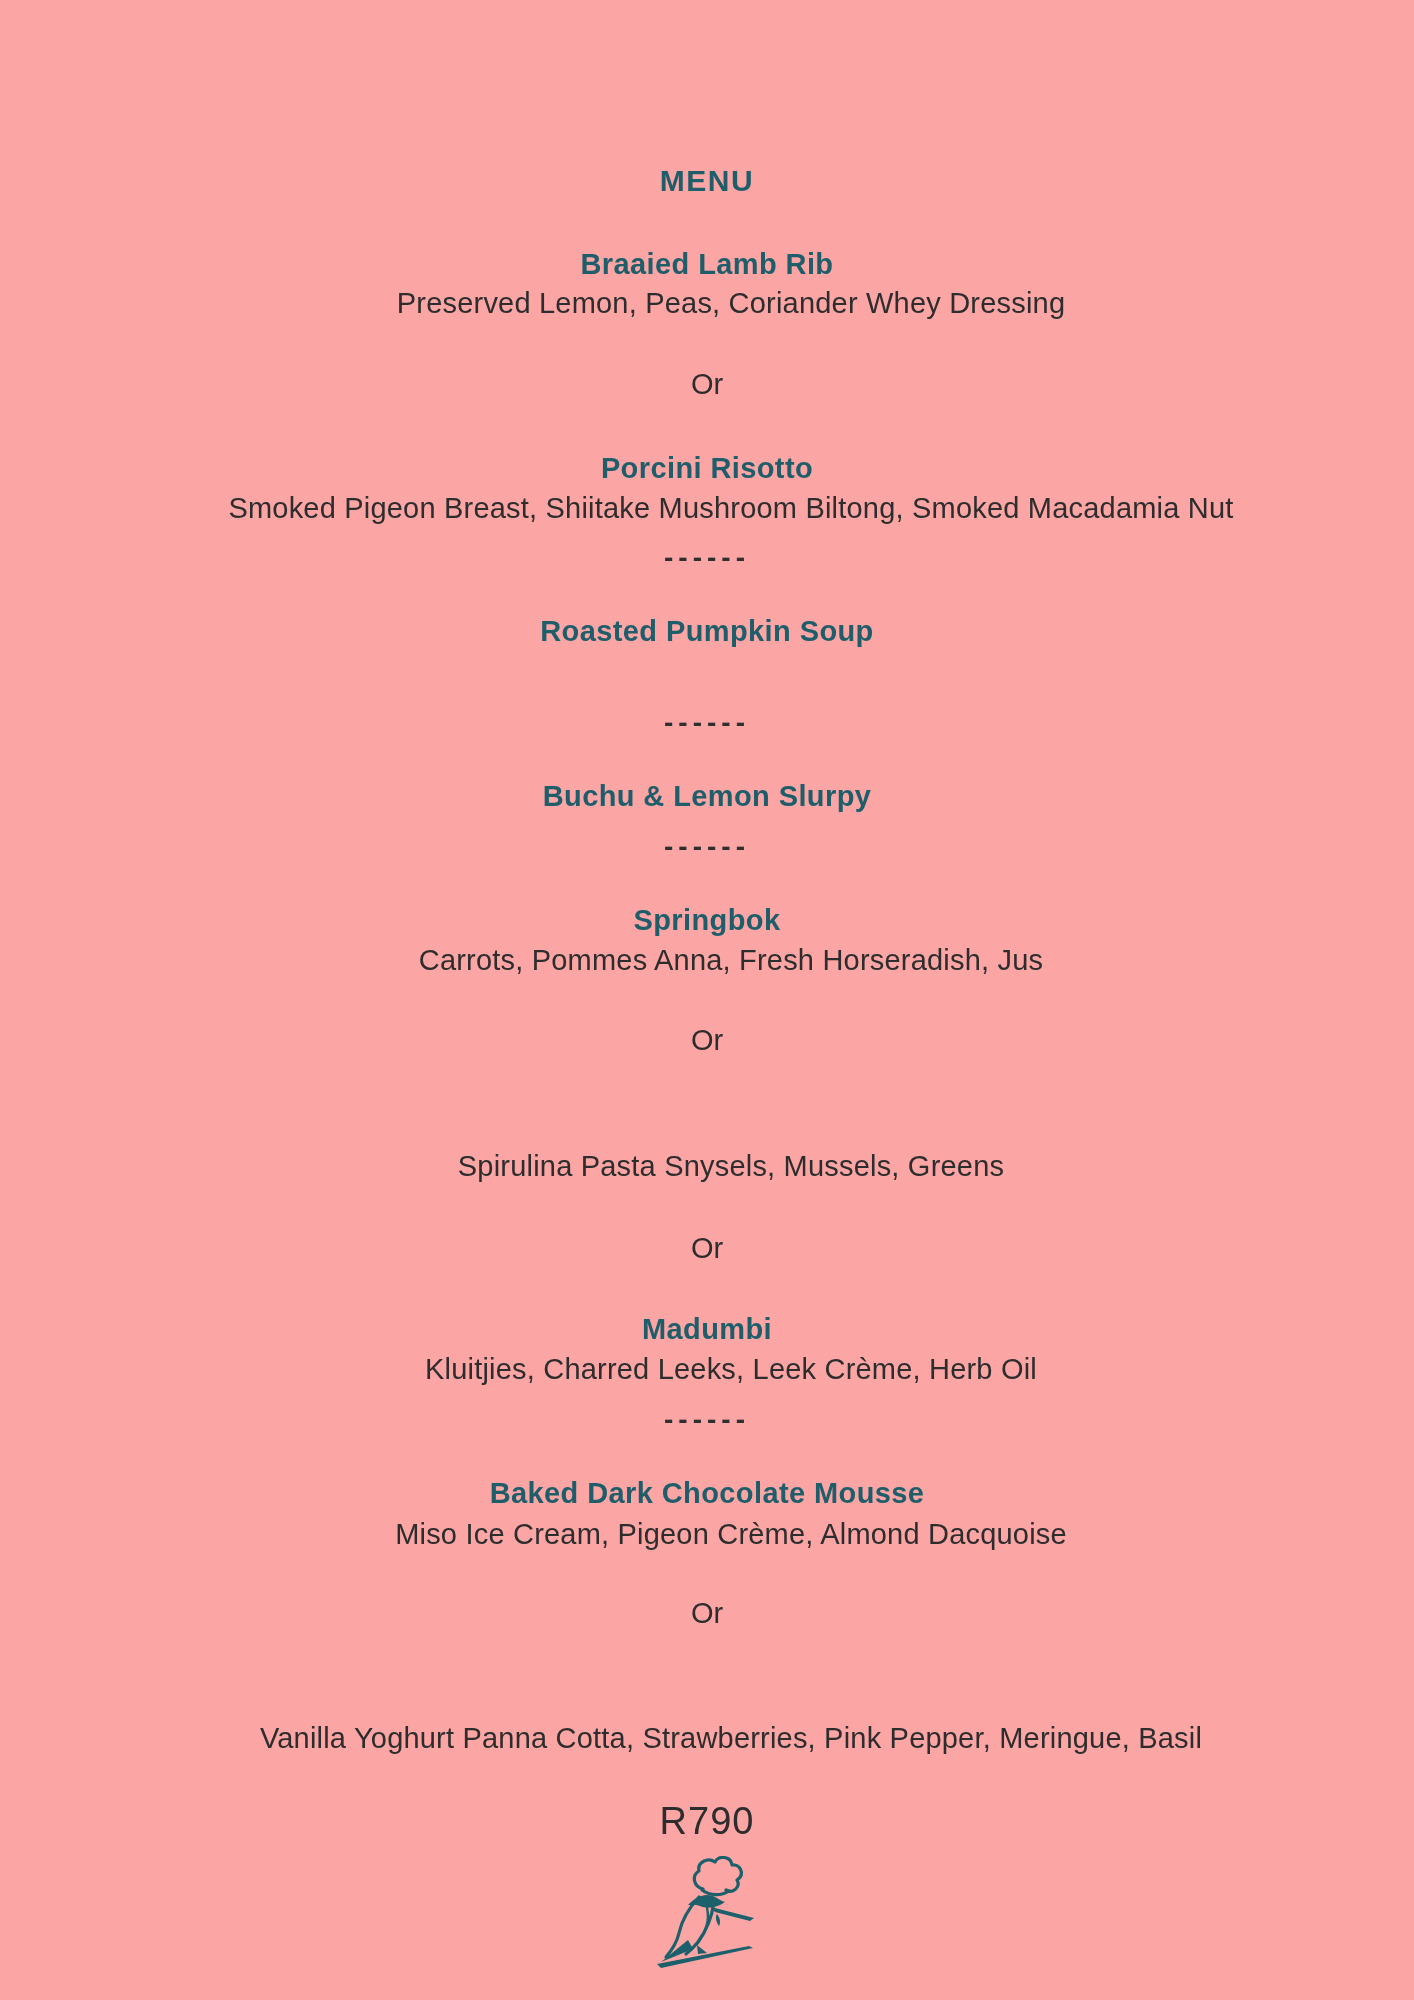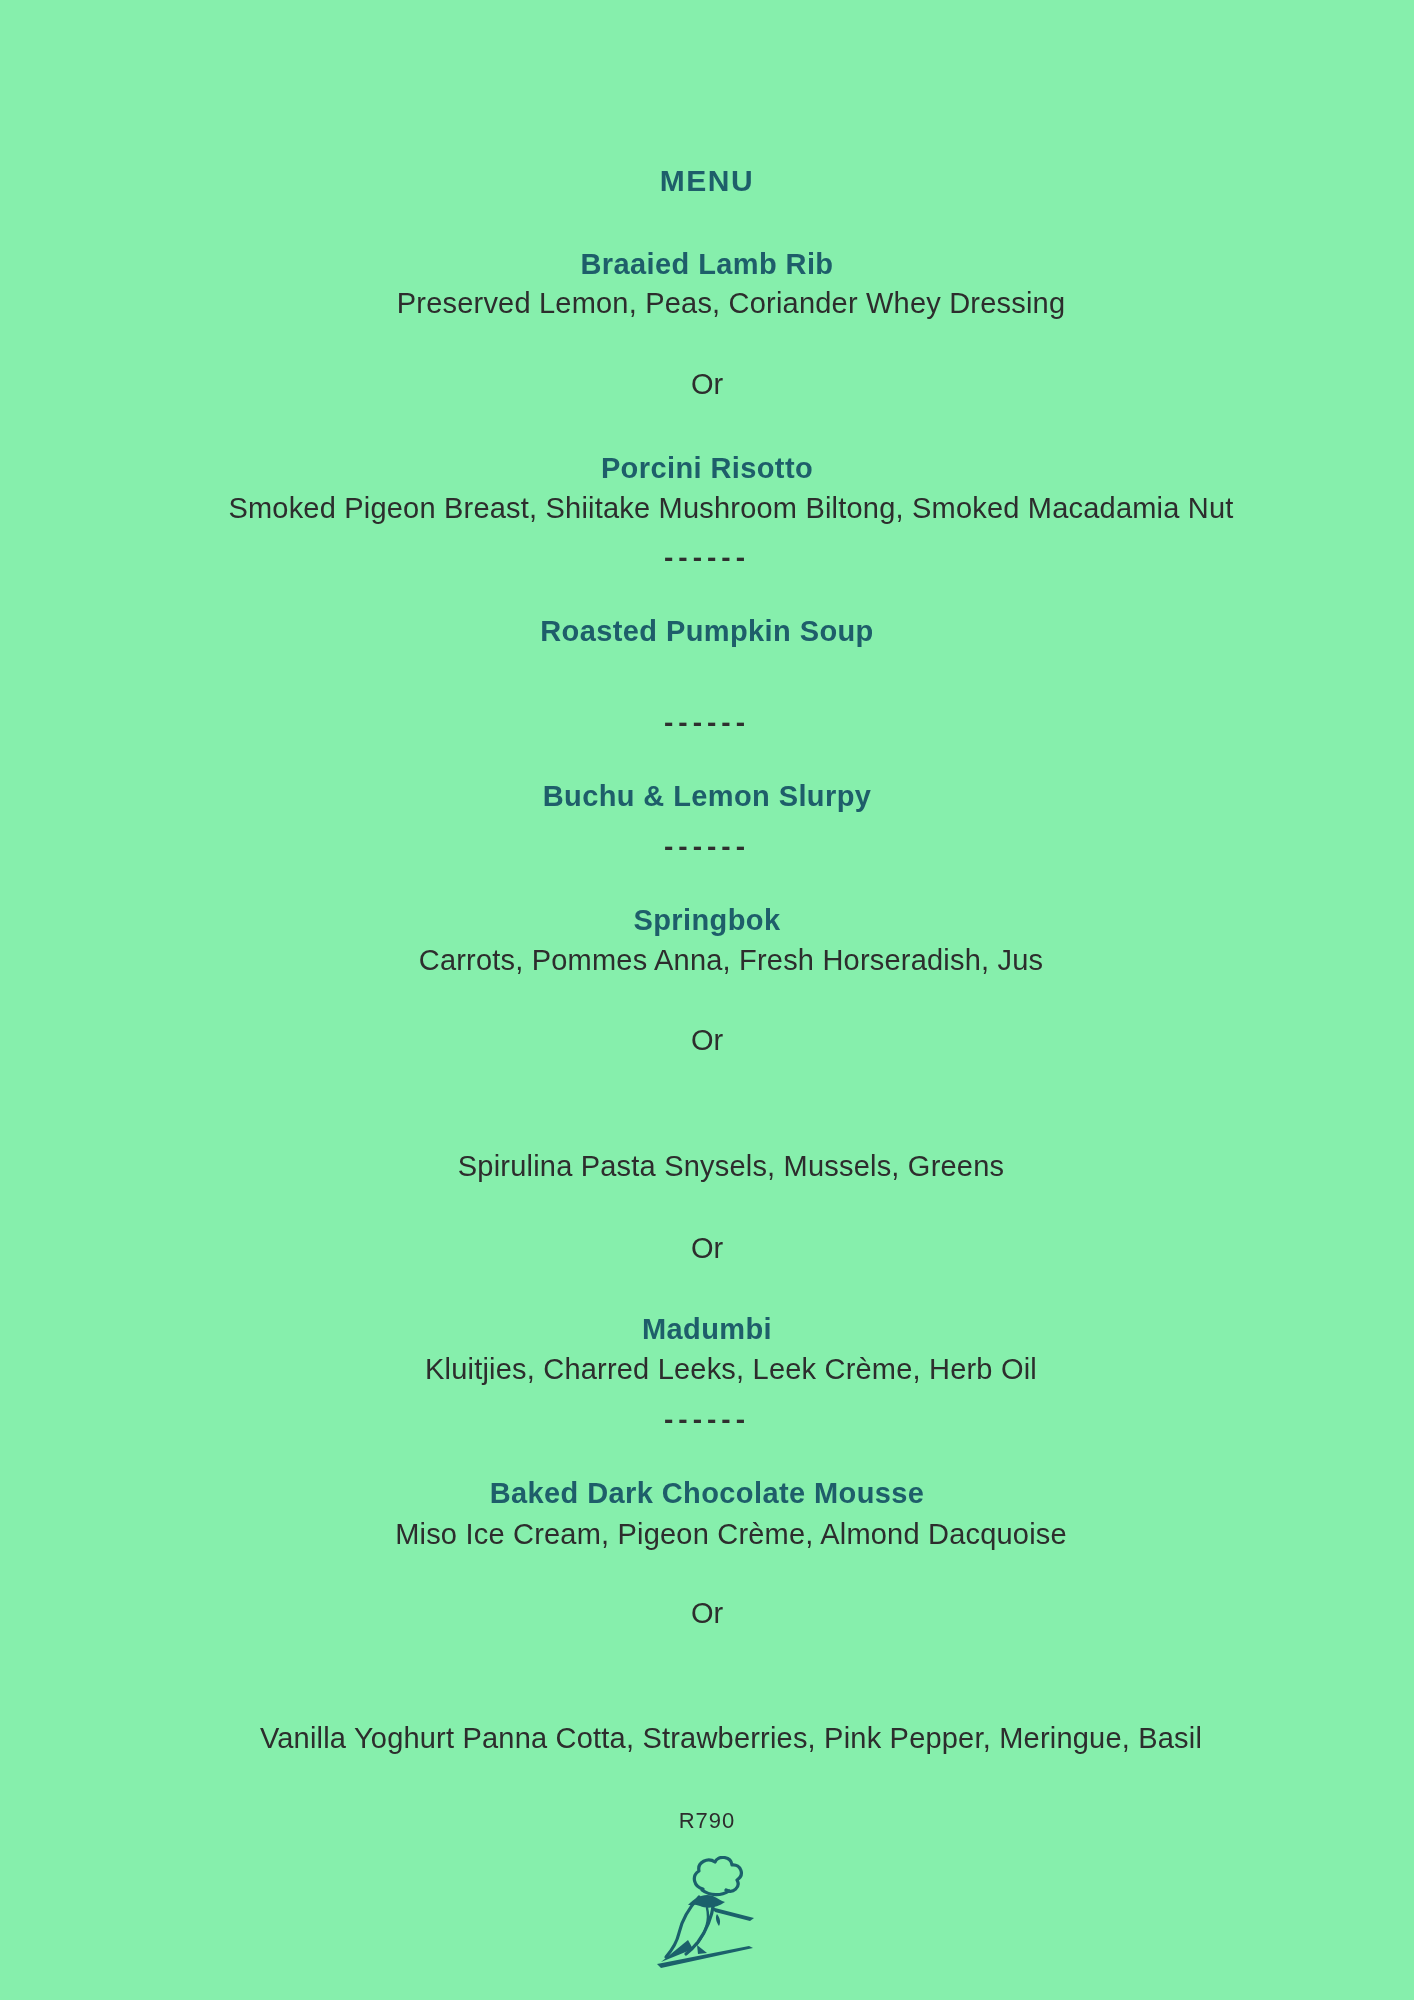--- a/index.html
+++ b/index.html
@@ -4,21 +4,21 @@
 <style>
   html, body {
     margin: 0;
     padding: 0;
     background: #ffffff;
   }
   .page {
     position: relative;
     width: 1414px;
     height: 2000px;
-    background: #86efac;
+    background: #fca5a5;
     overflow: hidden;
     font-family: "Liberation Sans", sans-serif;
   }
   .line {
     position: absolute;
     left: 0;
     width: 100%;
     margin: 0;
     text-align: center;
     transform: translateY(-50%);
@@ -49,21 +49,21 @@
     font-weight: 300;
   }
   .dash-divider {
     color: #2f2f2f;
     font-size: 28px;
     font-weight: 600;
     letter-spacing: 5px;
   }
   .price {
     color: #2d2d2d;
-    font-size: 22px;
+    font-size: 38px;
     font-weight: 300;
     letter-spacing: 1px;
   }
   .logo {
     position: absolute;
     top: 1856px;
     left: 50%;
     transform: translateX(-50%);
     width: 104px;
     height: 118px;

